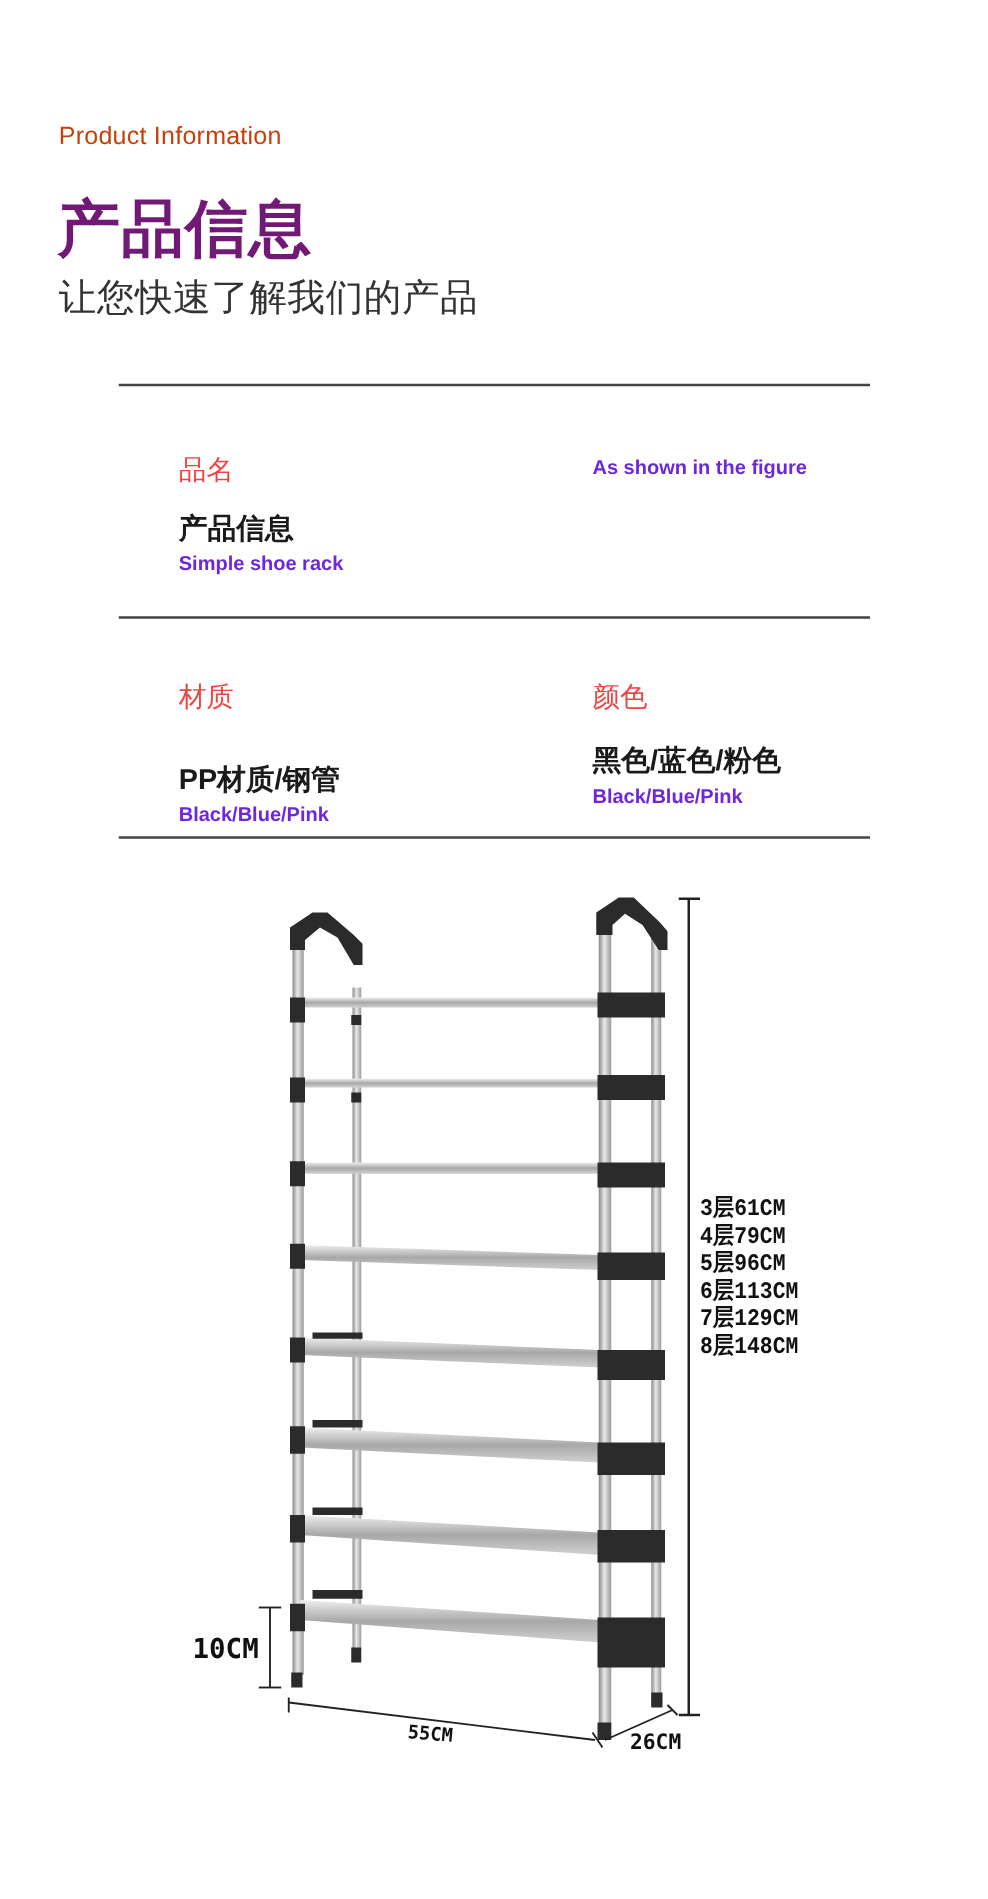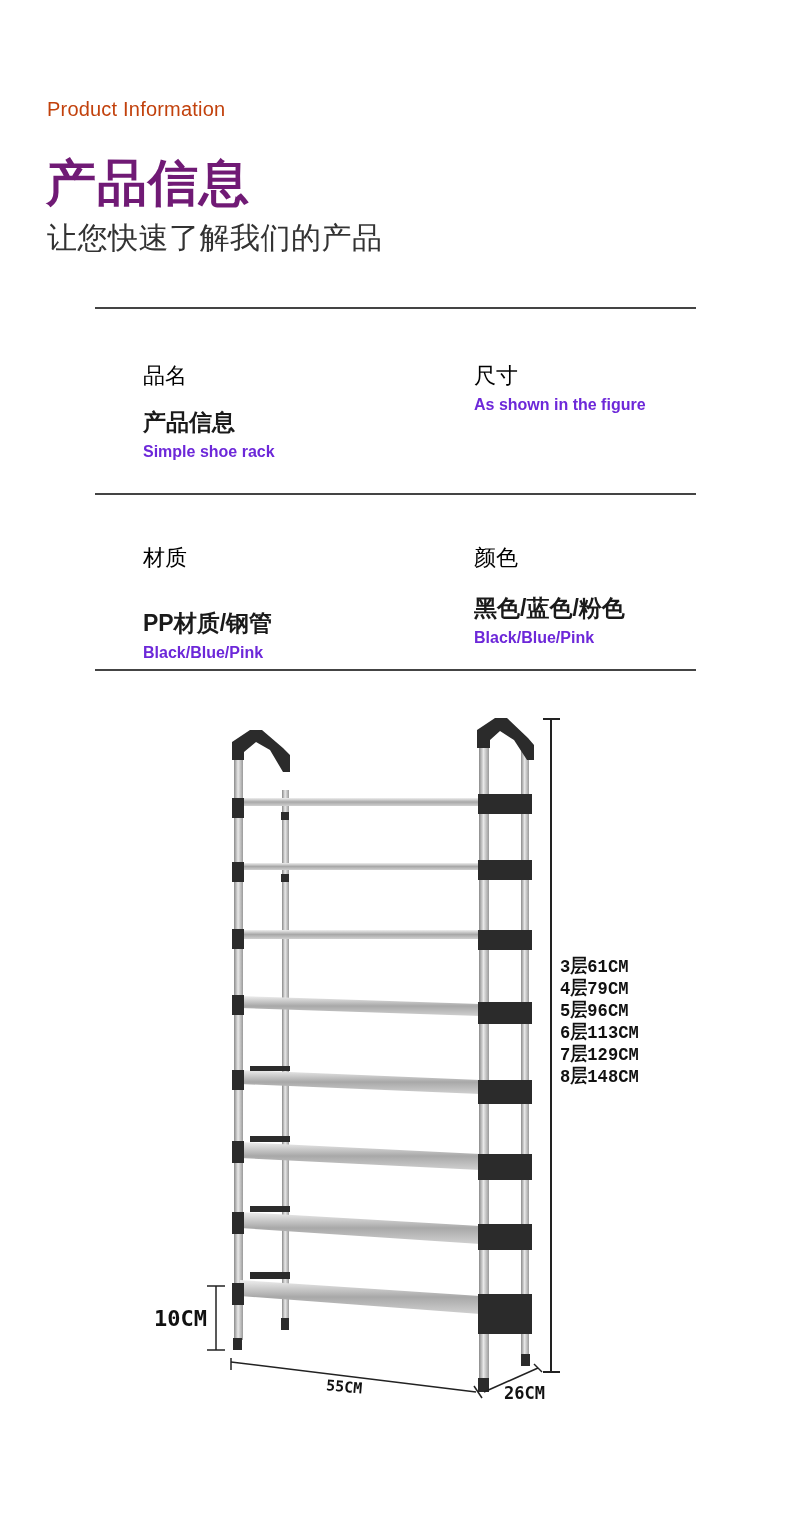--- a/index.html
+++ b/index.html
@@ -3,21 +3,21 @@
 <meta charset="utf-8">
 <style>
   html, body { margin:0; padding:0; background:#ffffff; }
   body { width:790px; height:1519px; position:relative; overflow:hidden;
          font-family:"Liberation Sans","DejaVu Sans",sans-serif; color:#222; }
   .eyebrow { position:absolute; left:47px; top:98px; font-size:20px; color:#c2410c; letter-spacing:0.2px; }
   .title { position:absolute; left:46px; top:150px; font-size:50px; font-weight:bold; color:#701a75; letter-spacing:1px;text-align:right; }
   .subtitle { position:absolute; left:47px; top:218px; font-size:30px; color:#333; letter-spacing:0.5px; }
   .hr { position:absolute; left:95px; width:601px; height:2px; background:#444; }
   .cell { position:absolute; }
-  .cell .k { font-size:22px; color:#000000; }
+  .cell .k { font-size:22px; color:#ef4444; }
   .cell .v { font-size:23px; color:#1a1a1a; font-weight:bold; margin-top:16px; }
   .cell .e { font-size:16px; color:#6d28d9; margin-top:5px; font-weight:bold; }
   .figure { position:absolute; left:0; top:700px; width:790px; height:720px; }
   .dim-text { font-family:"DejaVu Sans Mono","Liberation Mono",monospace; font-weight:bold; fill:#111; }
   .heights { position:absolute; left:560px; top:956px; font-family:Liberation Mono, monospace;
              font-weight:bold; font-size:19px; line-height:22px; color:#111; }
   .heights div { white-space:nowrap; transform:scaleX(0.9); transform-origin:left; }
 </style>
 </head>
 <body>
@@ -27,21 +27,20 @@
 <div class="subtitle">让您快速了解我们的产品</div>
 
 <div class="hr" style="top:307px;"></div>
 
 <div class="cell" style="left:143px; top:361px;">
   <div class="k">品名</div>
   <div class="v">产品信息</div>
   <div class="e">Simple shoe rack</div>
 </div>
 <div class="cell" style="left:474px; top:361px;">
-  <div class="k">尺寸</div>
   <div class="e">As shown in the figure</div>
 </div>
 
 <div class="hr" style="top:493px;"></div>
 
 <div class="cell" style="left:143px; top:543px;">
   <div class="k">材质</div>
   <div class="v" style="margin-top:35px;">PP材质/钢管</div>
   <div class="e">Black/Blue/Pink</div>
 </div>

